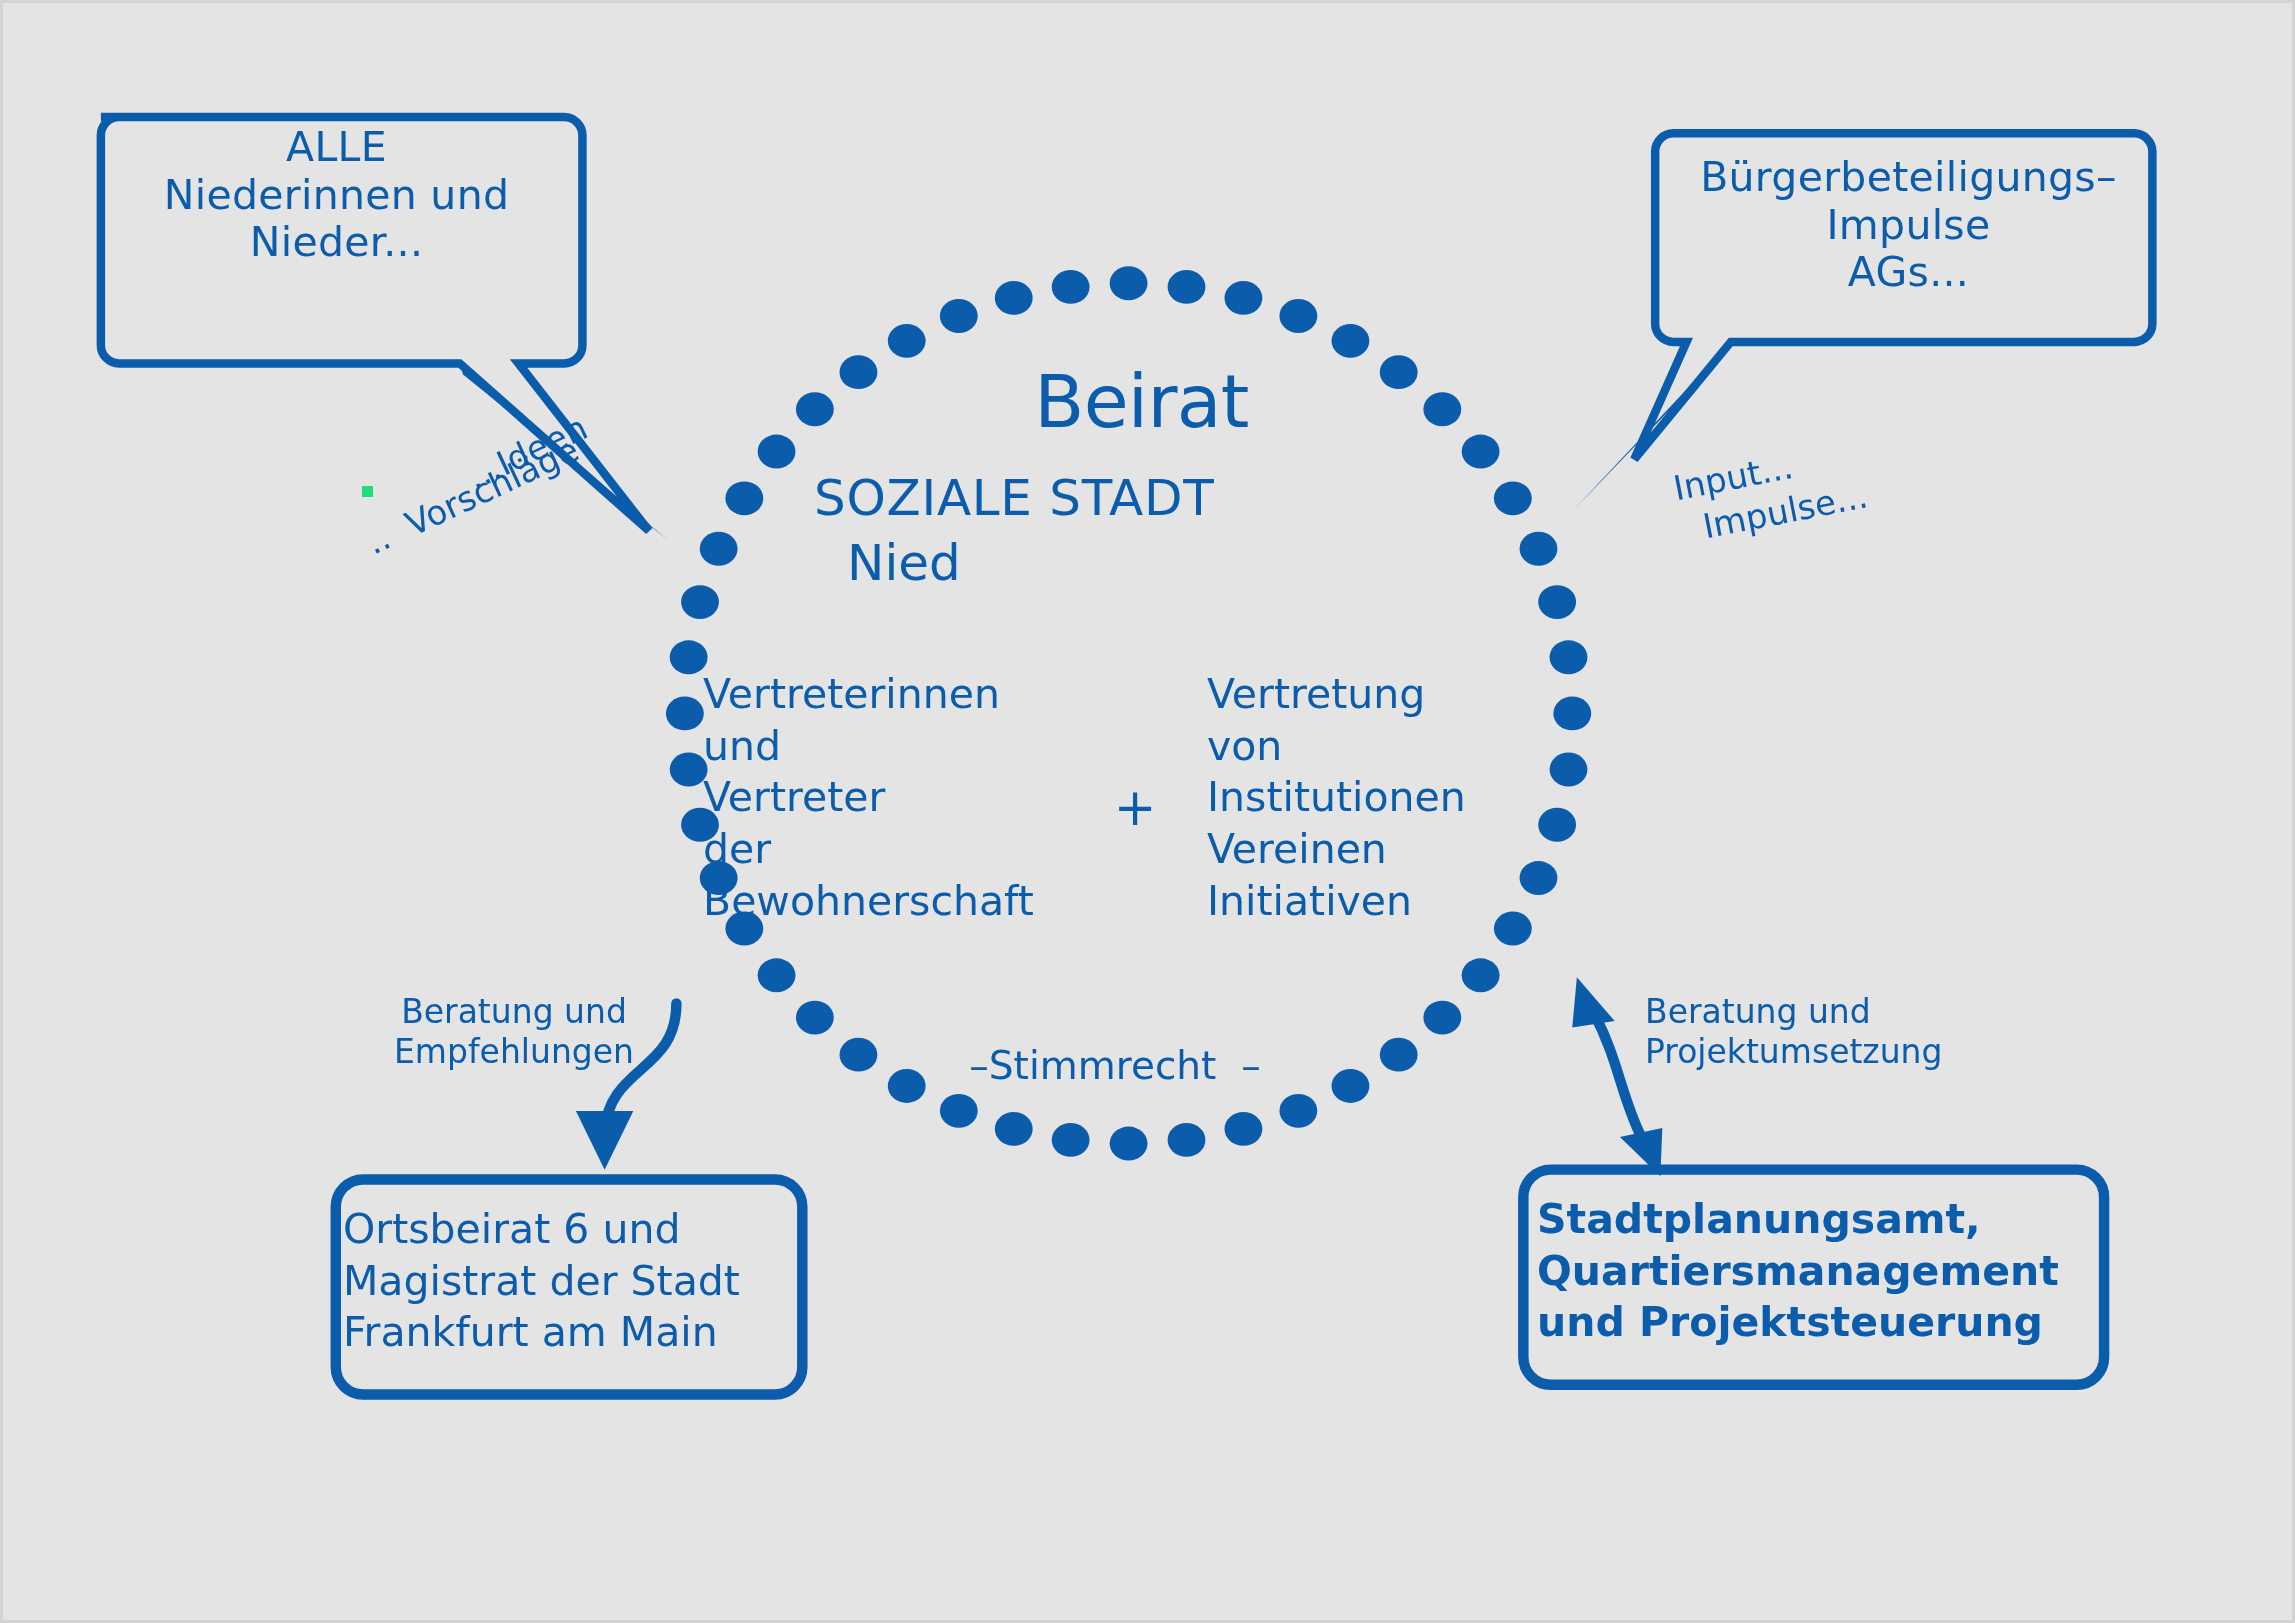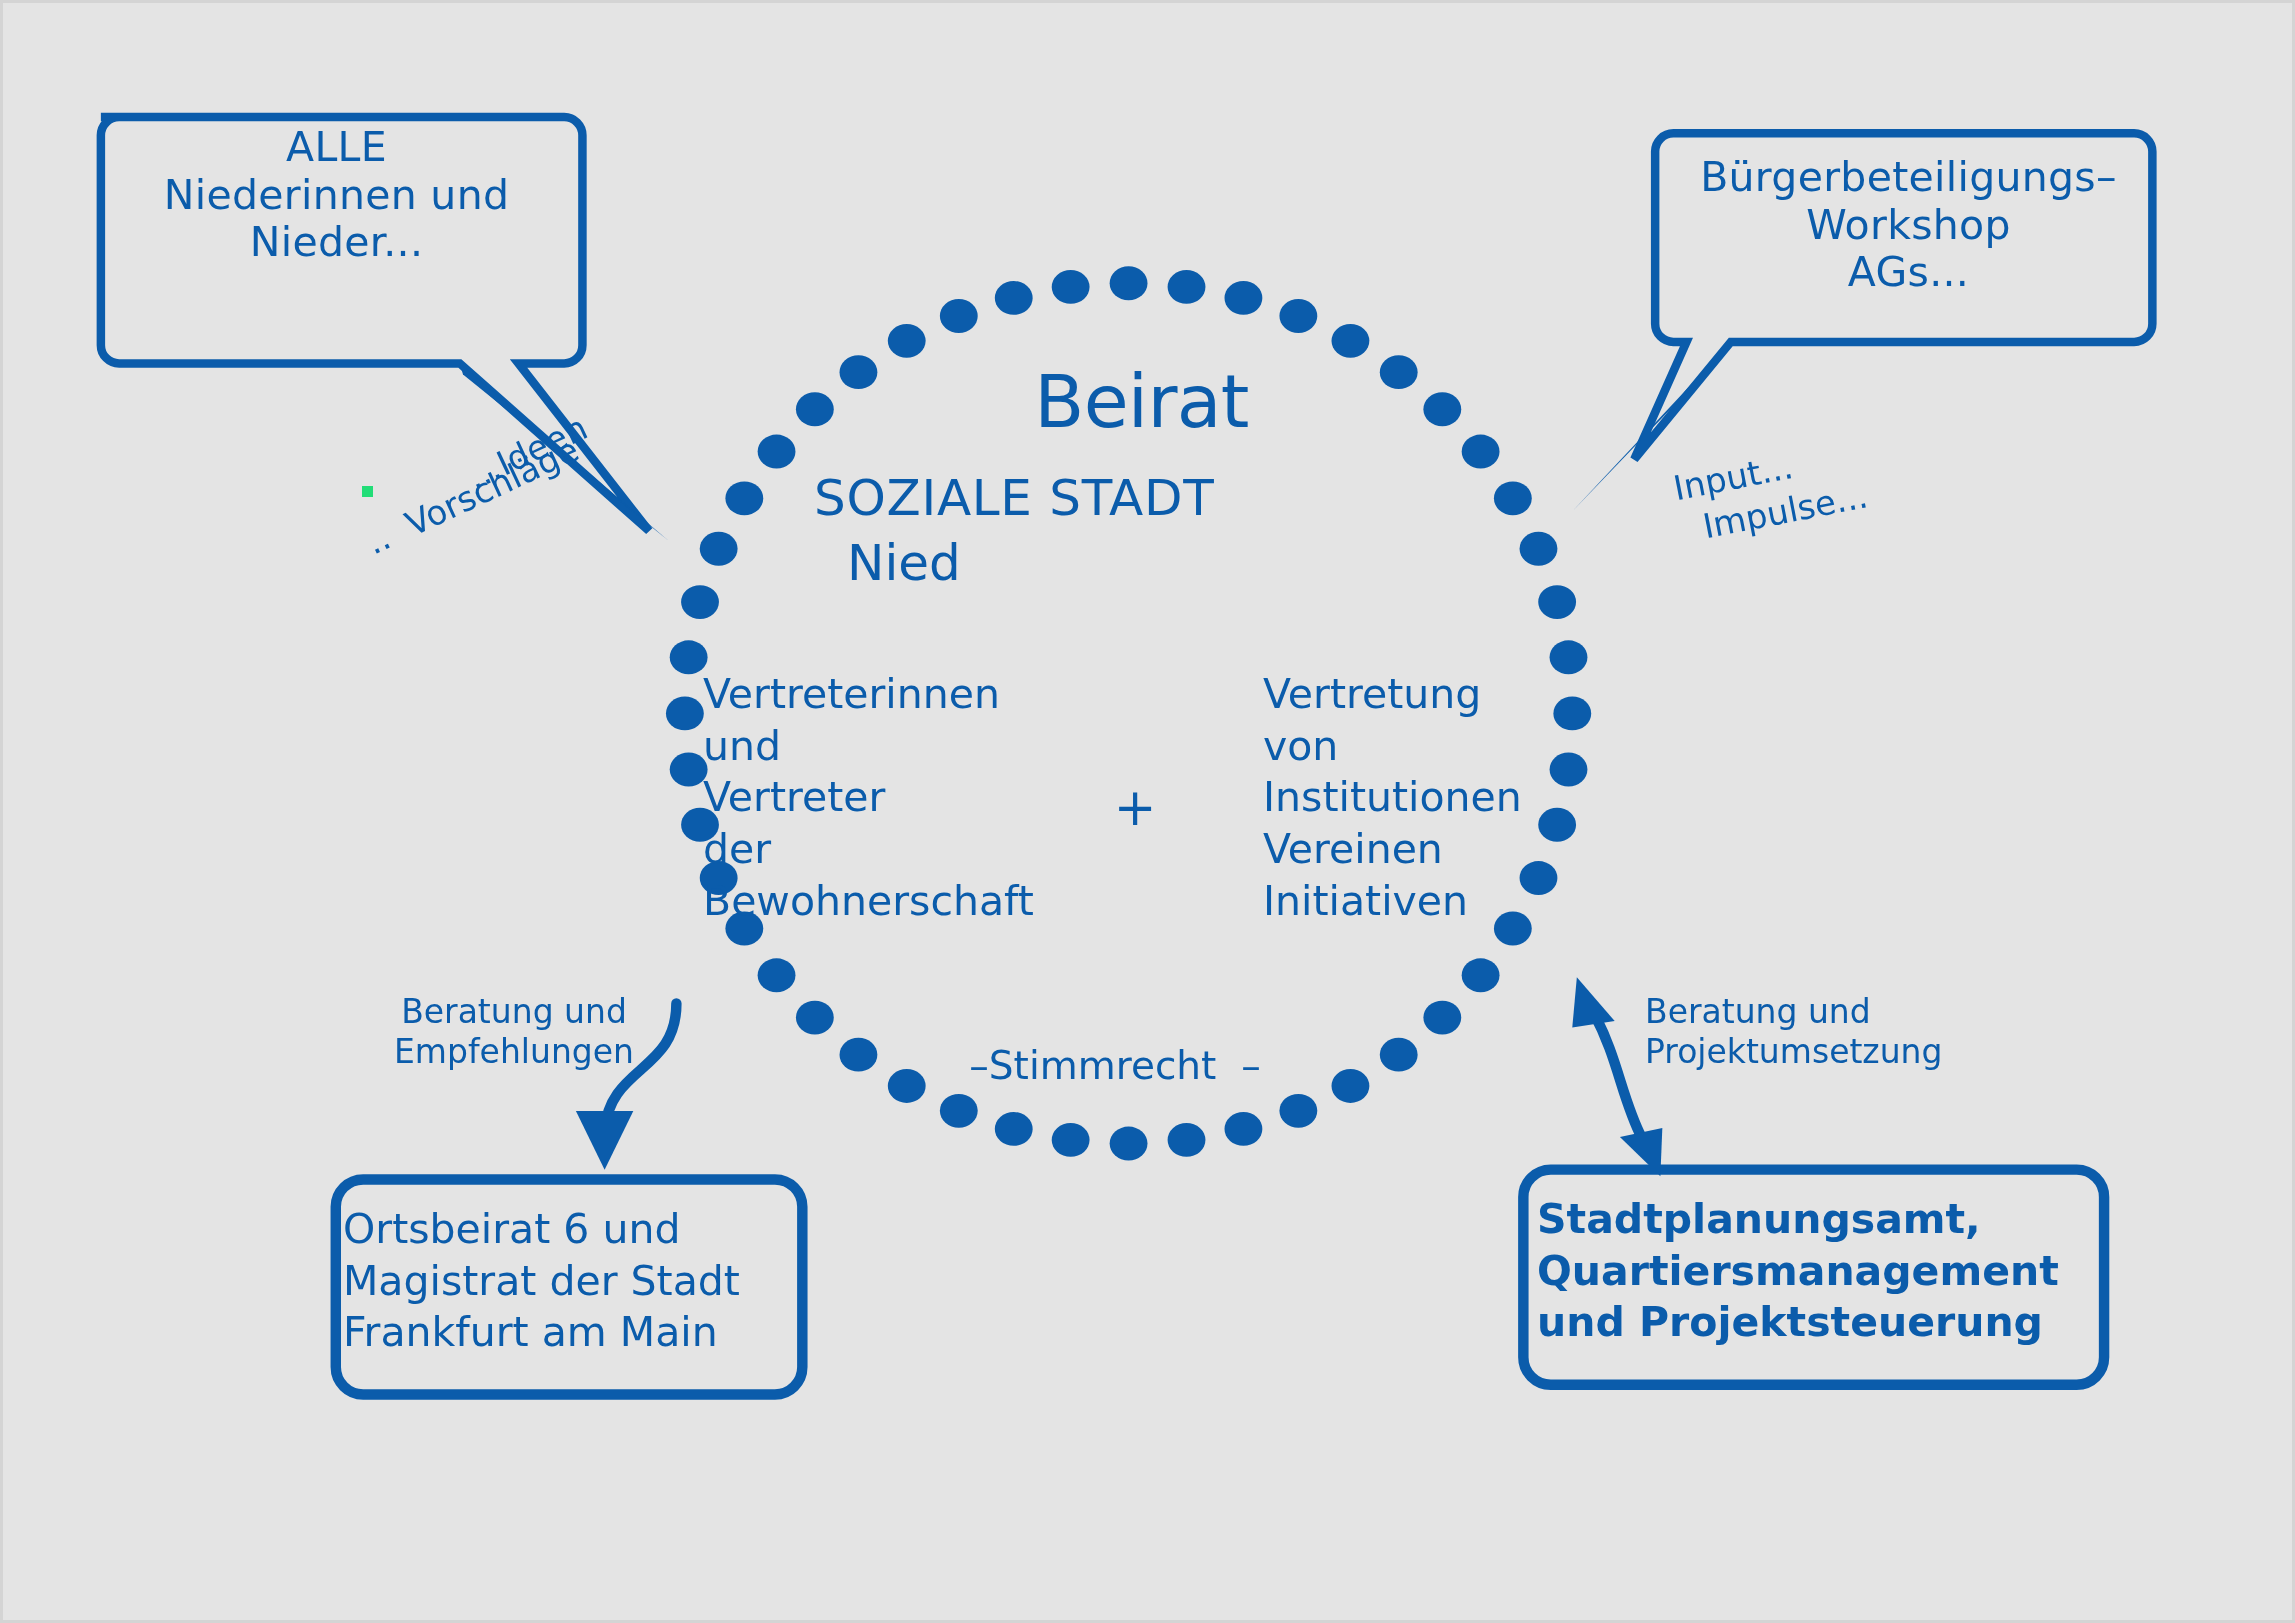--- a/index.html
+++ b/index.html
@@ -58,21 +58,21 @@
     left: 844px; top: 531px; width: 589px;
     text-align: left;
     font-size: 50px;
   }
   .col {
     text-align: left;
     font-size: 41px;
     line-height: 1.26;
   }
   #col-left  { left: 700px; top: 666px; width: 380px; }
-  #col-right { left: 1260px; top: 666px; width: 340px; }
+  #col-right { left: 1204px; top: 666px; width: 340px; }
   #plus-sign {
     left: 1086px; top: 775px; width: 92px;
     text-align: center;
     font-size: 51px;
   }
   #stimmrecht {
     left: 942px; top: 1040px; width: 340px;
     text-align: center;
     font-size: 39px;
   }
@@ -214,21 +214,21 @@
       <path d="M 2412 1495 L 2470 1562 L 2405 1572 Z" fill="#0b5cab"></path>
       <path d="M 2540 1800 L 2478 1740 L 2543 1726 Z" fill="#0b5cab"></path>
     </g>
   </svg>
 
   <div class="txt bubble-text" id="bubble-tl-text">ALLE
 Niederinnen und
 Nieder...</div>
 
   <div class="txt bubble-text" id="bubble-tr-text">Bürgerbeteiligungs–
-Workshop
+Impulse
 AGs...</div>
 
   <div class="txt" id="title-main">Beirat</div>
 
   <div class="txt" id="title-sub1">SOZIALE STADT</div>
 
   <div class="txt" id="title-sub2">Nied</div>
 
   <div class="txt col" id="col-left">Vertreterinnen
 und

